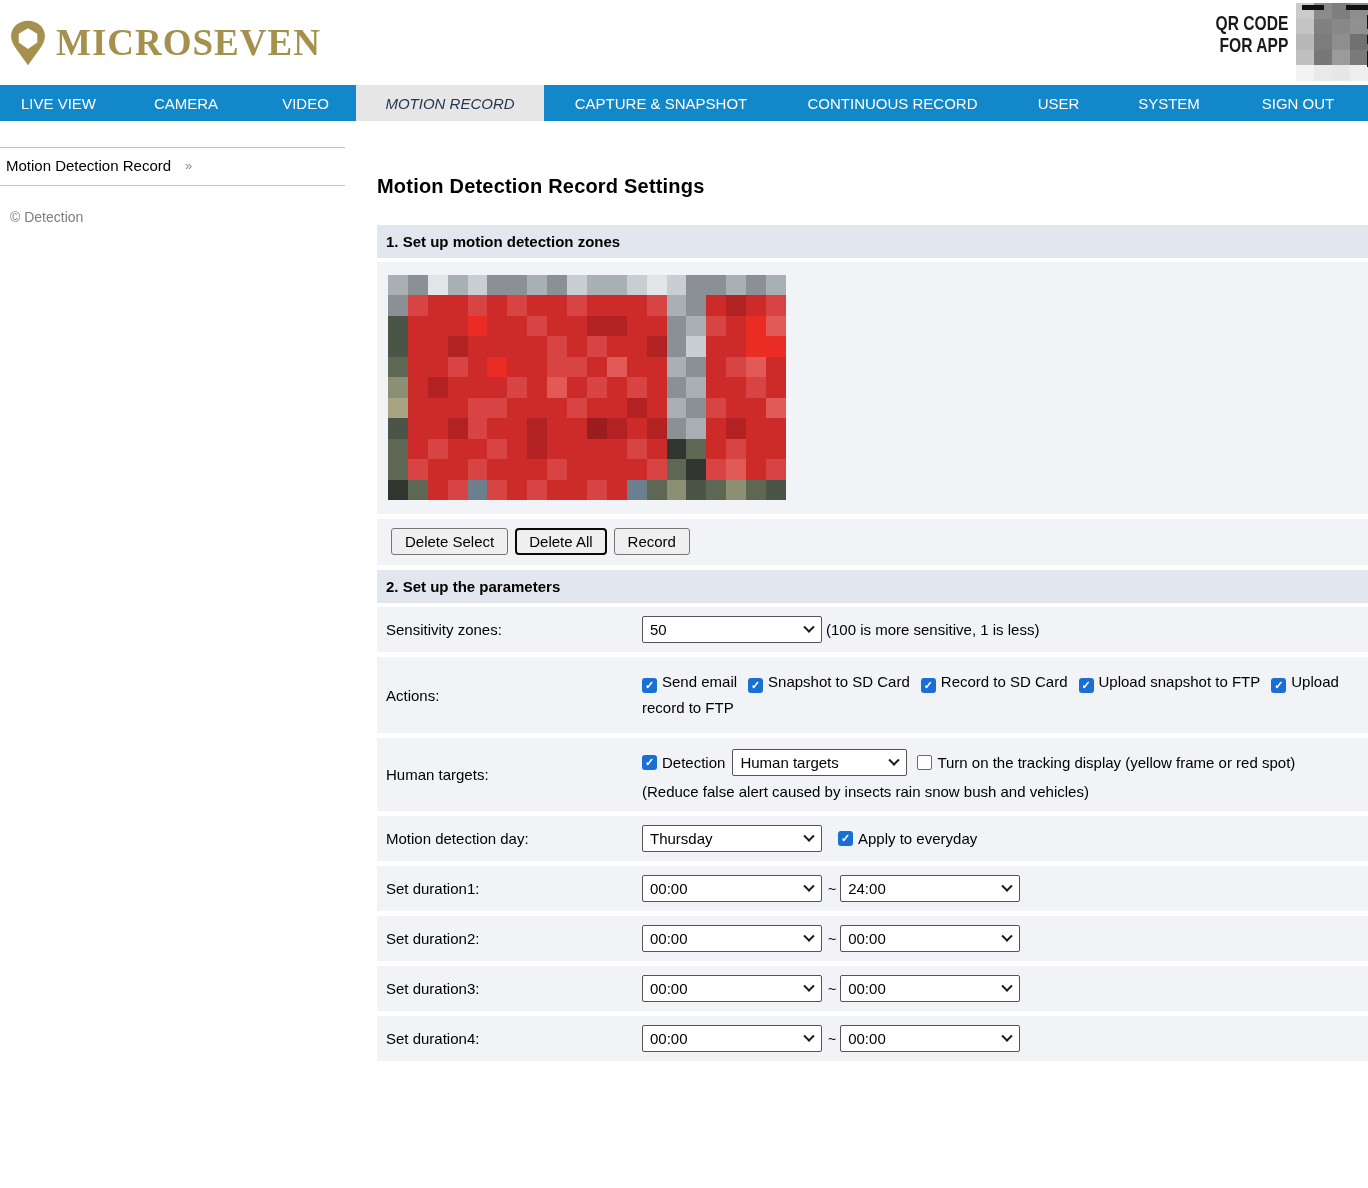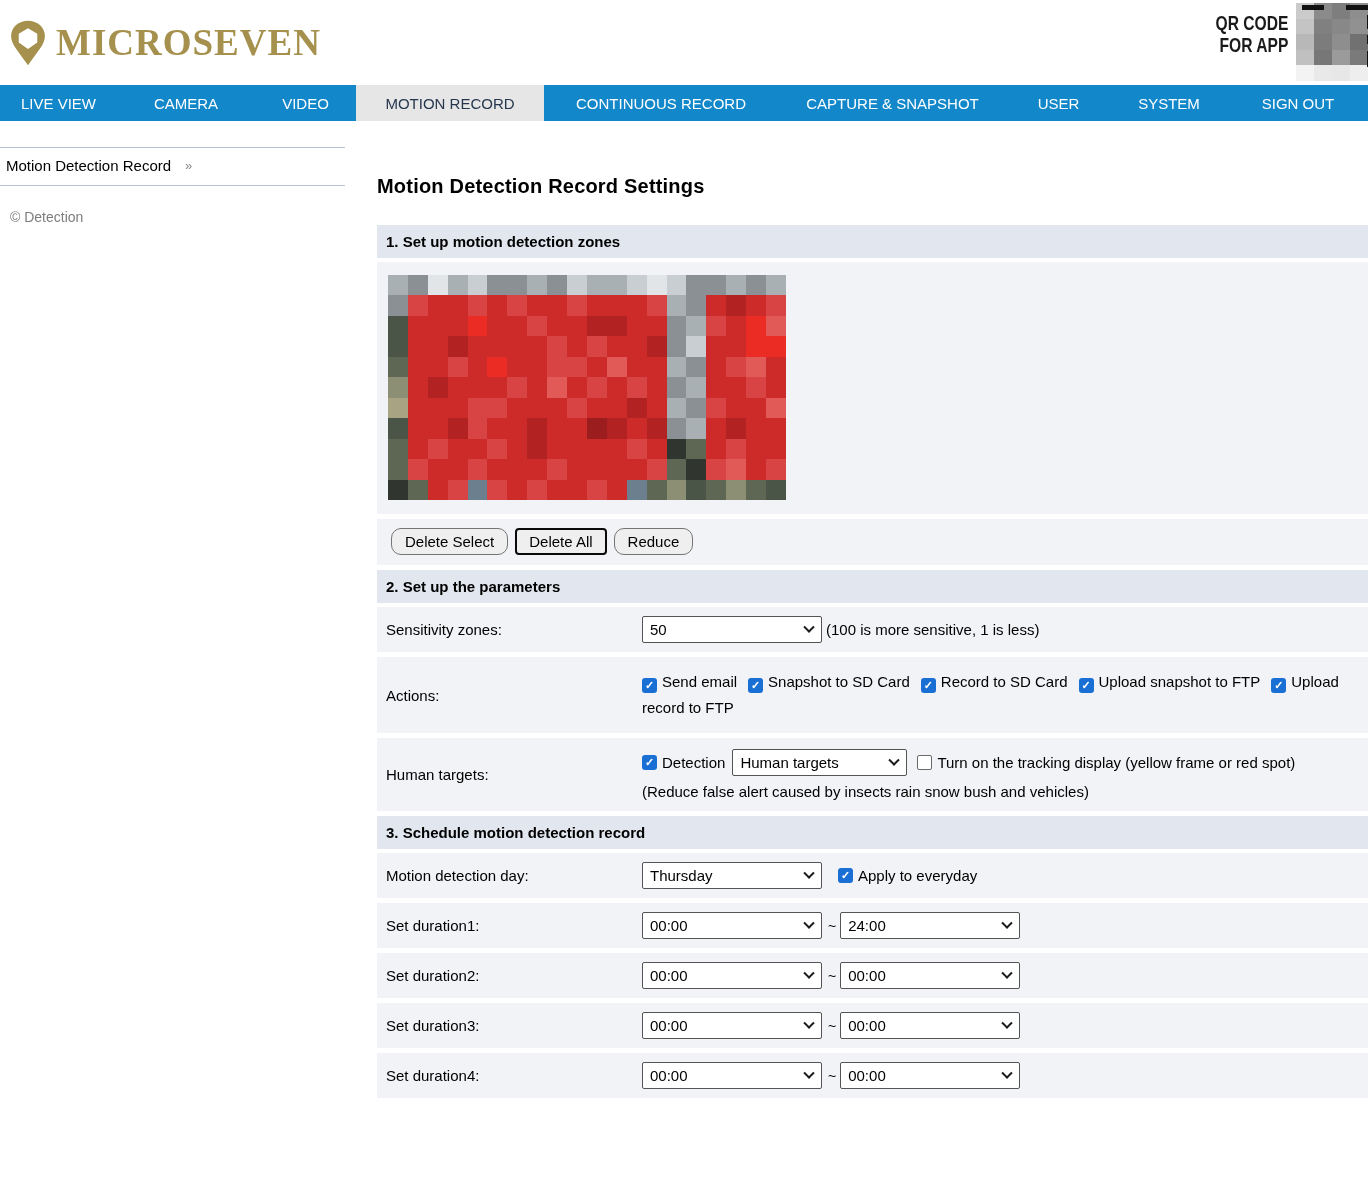--- a/index.html
+++ b/index.html
@@ -28,21 +28,21 @@
   }
   .qr-frag { position:absolute; background:#111; }
 
   
   .navbar { height:36px; background:#1287c9; display:flex; }
   .nav-tab {
     color:#fff; font-size:15px; display:flex; align-items:center; justify-content:center;
     cursor:pointer; white-space:nowrap;
   }
   .nav-tab:nth-child(1){width:117px;} .nav-tab:nth-child(2){width:138px;}
-  .nav-tab:nth-child(3){width:101px;} .nav-tab:nth-child(4){width:188px;}
+  .nav-tab:nth-child(3){width:101px;} .nav-tab:nth-child(4){width:188px;font-style:italic;}
   .nav-tab:nth-child(5){width:234px;} .nav-tab:nth-child(6){width:229px;}
   .nav-tab:nth-child(7){width:103px;} .nav-tab:nth-child(8){width:118px;}
   .nav-tab:nth-child(9){width:140px;}
   .nav-tab.active { background:#e6e6e6; color:#25364e; }
 
   
   .content { display:flex; }
   .sidebar { width:345px; flex-shrink:0; padding-top:26px; }
   .side-sep { border-top:1px solid #b9c2d9; }
   .side-item { display:flex; align-items:center; padding:9px 0 11px 6px; font-size:15px; cursor:pointer;text-align:center; }
@@ -60,21 +60,21 @@
   .row-ctrl { flex:1; min-width:0; }
 
   .zones-row { background:#f2f3f6; margin-bottom:5px; padding:13px 0 14px 11px; }
   .zone-image {
     width:398px; height:225px;
     display:grid; grid-template-columns:repeat(20,1fr); grid-template-rows:repeat(11,1fr);
     cursor:crosshair;
   }
   .btn-row { background:#f2f3f6; margin-bottom:5px; padding:9px 0 10px 14px; display:flex; gap:7px; align-items:center; }
   .push-btn {
-    background:#efefef; border:1px solid #757575; border-radius:10px;
+    background:#efefef; border:1px solid #757575; border-radius:3px;
     font-size:15px; padding:4px 13px; color:#000; font-family:inherit; cursor:pointer;
   }
   .push-btn.focused { border:2px solid #0a0a0a; border-radius:4px; padding:3px 12px; }
 
   
   .select {
     display:inline-flex; align-items:center; justify-content:space-between;
     width:180px; height:27px; background:#fff; border:1px solid #545454;
     border-radius:2px; padding:0 8px 0 7px; font-size:15px; cursor:pointer;
     vertical-align:middle; flex-shrink:0;
@@ -156,22 +156,22 @@
         <div style="background: rgb(238, 238, 238);"></div>
       </div>
   </div>
 </div>
 
 <div class="navbar" id="navbar">
     <div class="nav-tab">LIVE VIEW</div>
     <div class="nav-tab">CAMERA</div>
     <div class="nav-tab">VIDEO</div>
     <div class="nav-tab active">MOTION RECORD</div>
+    <div class="nav-tab">CAPTURE &amp; SNAPSHOT</div>
     <div class="nav-tab">CONTINUOUS RECORD</div>
-    <div class="nav-tab">CAPTURE &amp; SNAPSHOT</div>
     <div class="nav-tab">USER</div>
     <div class="nav-tab">SYSTEM</div>
     <div class="nav-tab">SIGN OUT</div>
   </div>
 
 <div class="content">
   <div class="sidebar">
     <div class="side-sep"></div>
     <div class="side-item">
       <span>Motion Detection Record</span>
@@ -405,21 +405,21 @@
           <div style="background: rgb(74, 85, 71);"></div>
           <div style="background: rgb(93, 103, 83);"></div>
           <div style="background: rgb(140, 143, 116);"></div>
           <div style="background: rgb(93, 103, 83);"></div>
           <div style="background: rgb(74, 85, 71);"></div>
         </div>
     </div>
     <div class="btn-row" id="zone-buttons">
         <button class="push-btn">Delete Select</button>
         <button class="push-btn focused">Delete All</button>
-        <button class="push-btn">Reduce</button>
+        <button class="push-btn">Record</button>
       </div>
 
     <div class="sec-header">2. Set up the parameters</div>
 
     <div class="row">
       <div class="row-label">Sensitivity zones:</div>
       <div class="row-ctrl ctrl-line">
         <div class="select">
           <span>50</span>
           <span class="chev"></span>
@@ -445,21 +445,20 @@
             <span>Human targets</span>
             <span class="chev"></span>
           </div>
           <span class="cb un" style="margin-left:10px;"></span>
           <span class="cb-label">Turn on the tracking display (yellow frame or red spot)</span>
         </div>
         <div class="note human-note">(Reduce false alert caused by insects rain snow bush and vehicles)</div>
       </div>
     </div>
 
-    <div class="sec-header">3. Schedule motion detection record</div>
 
     <div class="row">
       <div class="row-label">Motion detection day:</div>
       <div class="row-ctrl ctrl-line">
         <div class="select">
           <span>Thursday</span>
           <span class="chev"></span>
         </div>
         <span class="day-gap">
           <span class="cb checked">✓</span>

